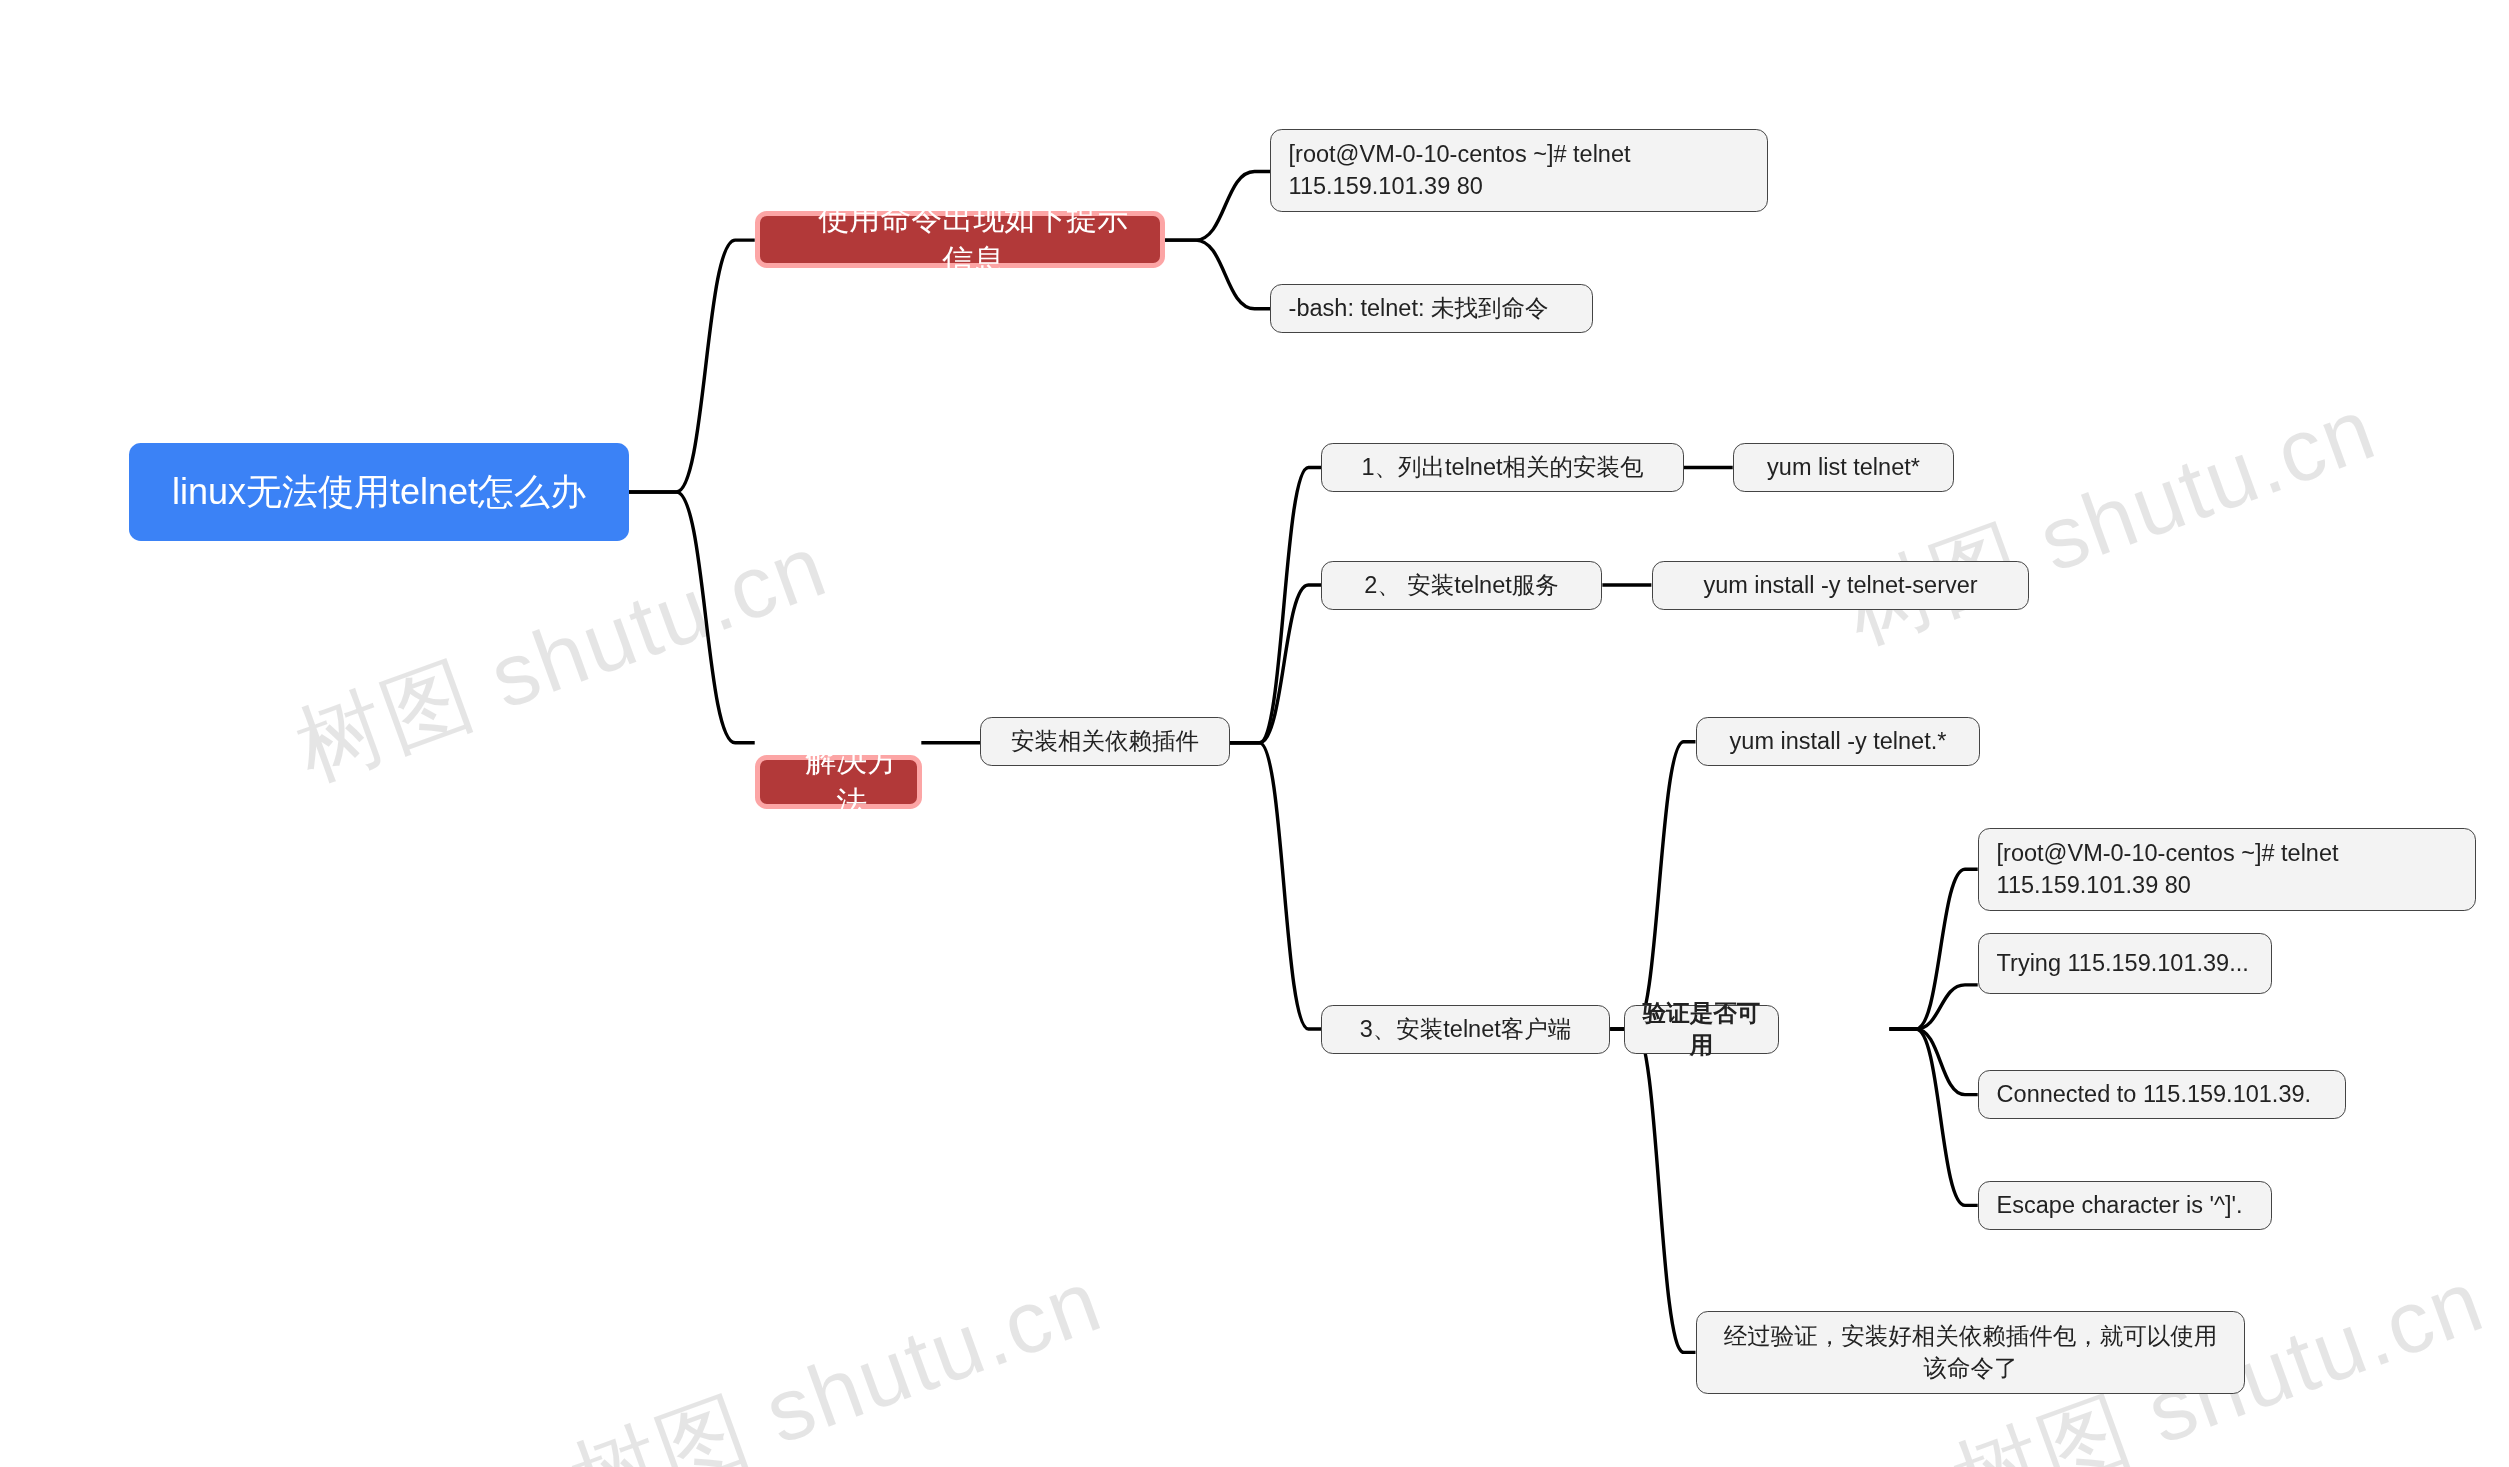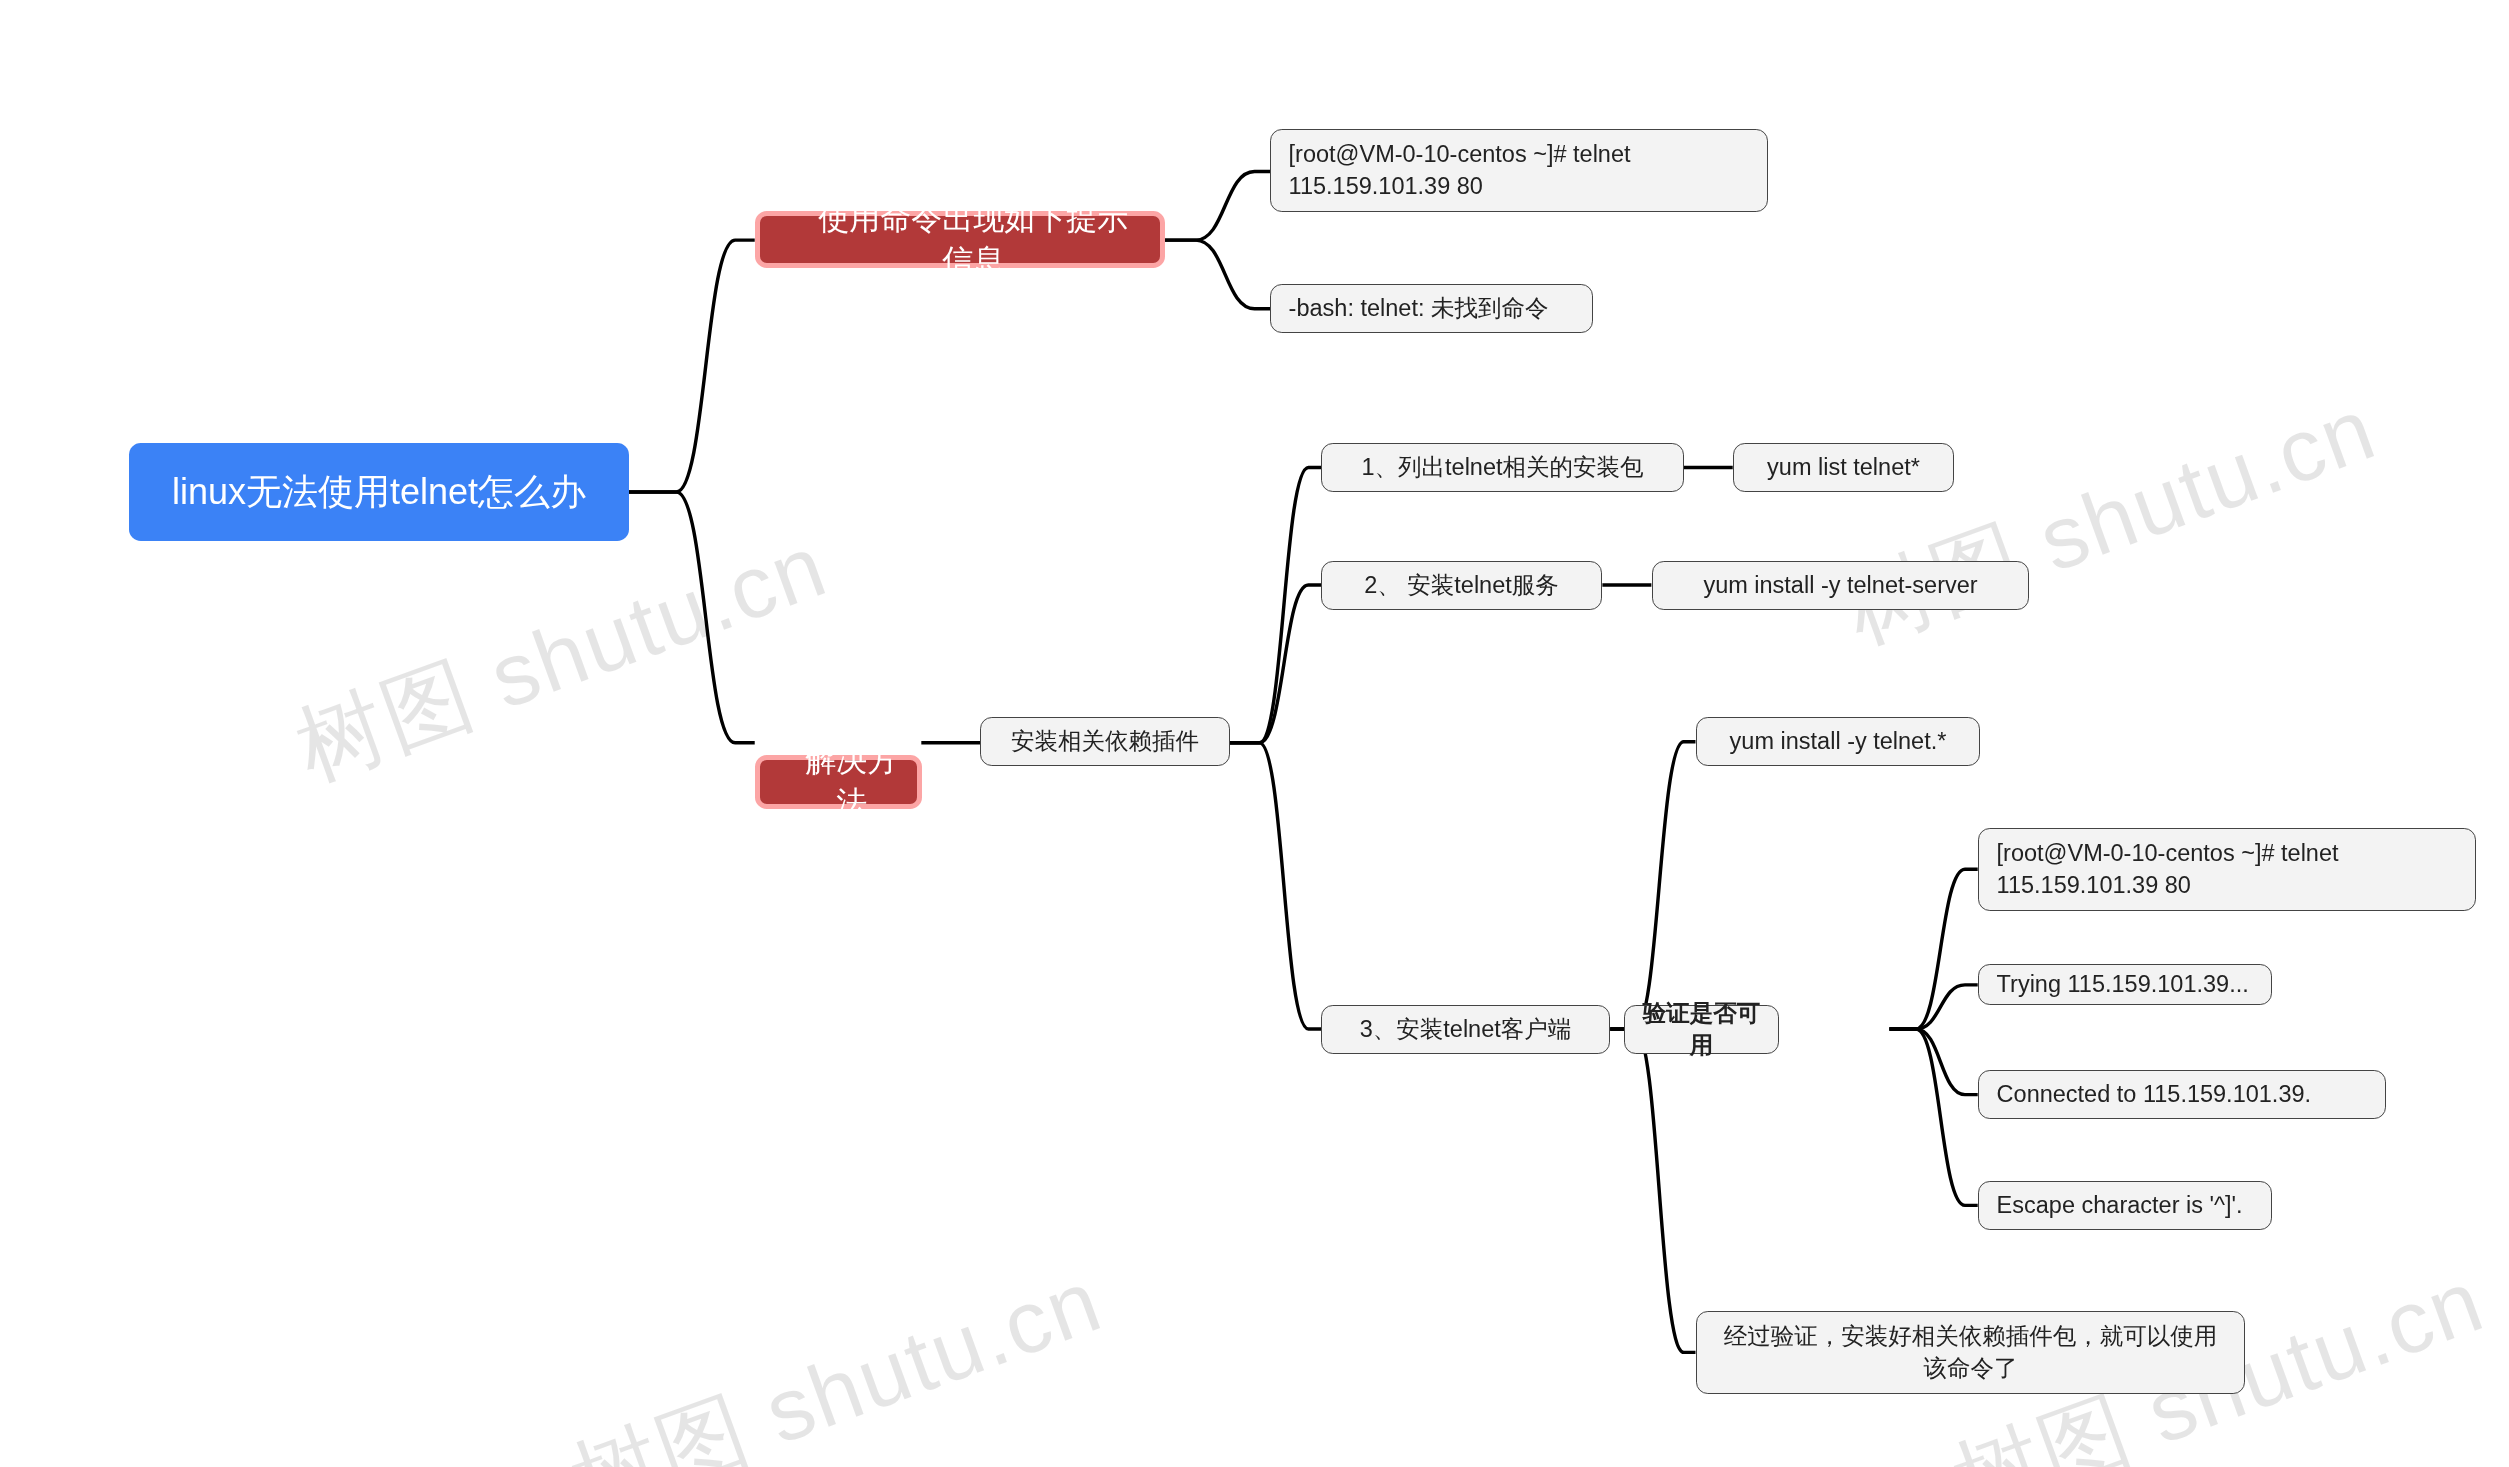--- a/index.html
+++ b/index.html
@@ -124,18 +124,18 @@
 <div class="node gray" style="left:1321px; top:561px; width:281px; height:49px;">2、 安装telnet服务</div>
 <div class="node gray" style="left:1652px; top:561px; width:377px; height:49px;">yum install -y telnet-server</div>
 
 <div class="node gray" style="left:1321px; top:1005px; width:289px; height:49px;">3、安装telnet客户端</div>
 
 <div class="node gray" style="left:1696px; top:717px; width:284px; height:49px;">yum install -y telnet.*</div>
 
 <div class="node gray" style="left:1624px; top:1005px; width:155px; height:49px;font-weight:bold;">验证是否可用</div>
 
 <div class="node gray left" style="left:1978px; top:828px; width:498px; height:83px;">[root@VM-0-10-centos ~]# telnet 115.159.101.39 80</div>
-<div class="node gray left" style="left:1978px; top:964px; width:294px; height:41px;">Trying 115.159.101.39...</div>
-<div class="node gray left" style="left:1978px; top:1070px; width:408px; height:49px;">Connected to 115.159.101.39.</div>
+<div class="node gray left" style="left:1978px; top:933px; width:294px; height:61px;">Trying 115.159.101.39...</div>
+<div class="node gray left" style="left:1978px; top:1070px; width:368px; height:49px;">Connected to 115.159.101.39.</div>
 <div class="node gray left" style="left:1978px; top:1181px; width:294px; height:49px;">Escape character is '^]'.</div>
 
 <div class="node gray left" style="left:1696px; top:1311px; width:549px; height:83px;text-align:center;">经过验证，安装好相关依赖插件包，就可以使用该命令了</div>
 
 
 </body></html>

